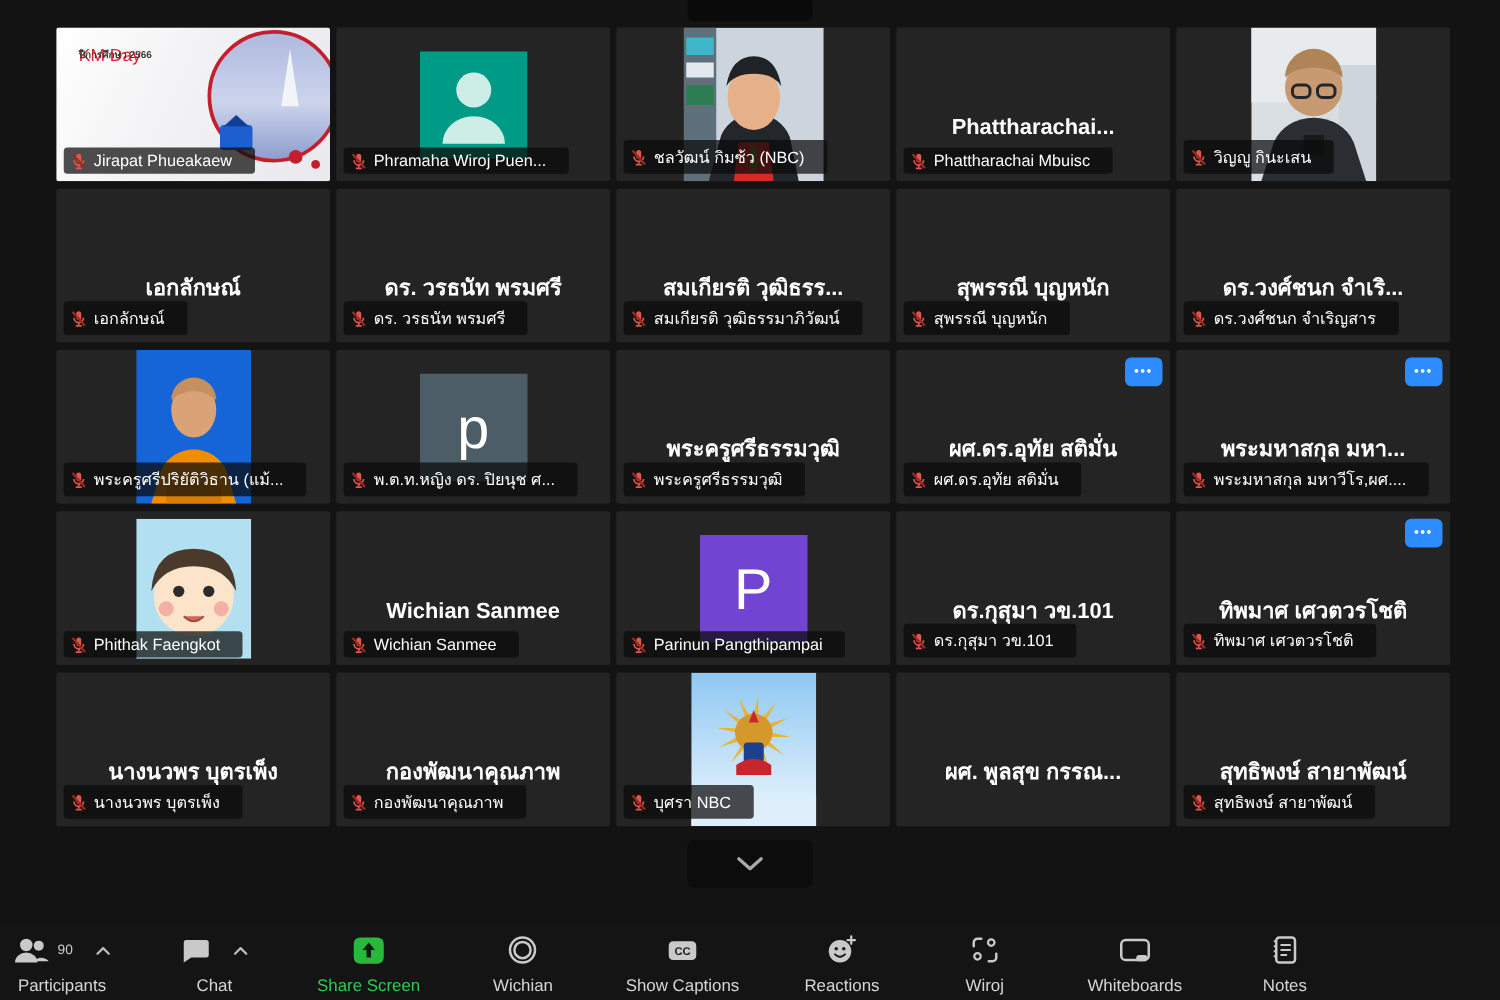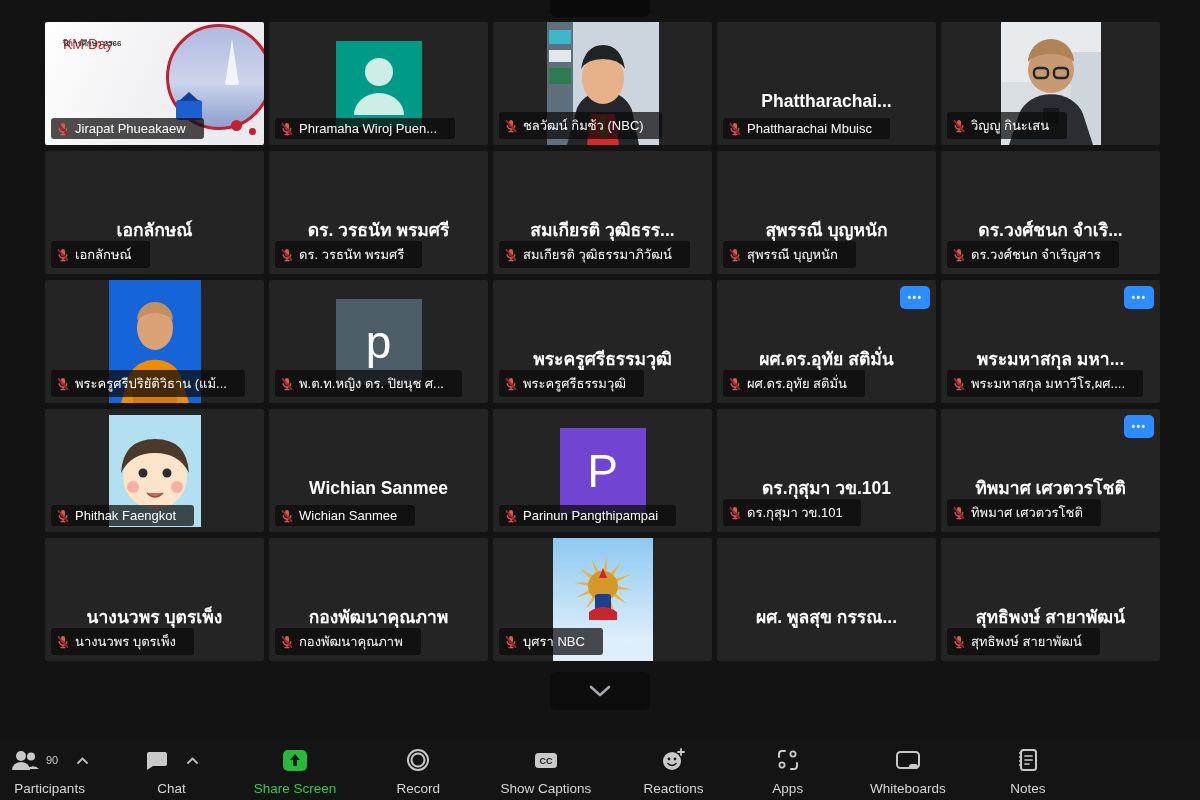--- a/index.html
+++ b/index.html
@@ -547,21 +547,21 @@
       </div>
       <div class="tb-label accent">Share Screen</div>
     </div>
     <div class="tb-item">
       <div class="tb-icon-row">
         <svg width="24" height="24" viewBox="0 0 24 24">
       <circle cx="12" cy="12" r="10" fill="none" stroke="#c9c9c9" stroke-width="2"></circle>
       <circle cx="12" cy="12" r="6.5" fill="none" stroke="#c9c9c9" stroke-width="2"></circle>
     </svg>
       </div>
-      <div class="tb-label">Record</div>
+      <div class="tb-label">Wichian</div>
     </div>
     <div class="tb-item">
       <div class="tb-icon-row">
         <svg width="26" height="24" viewBox="0 0 26 24">
       <rect x="2" y="5" width="22" height="15" rx="3.5" fill="#c9c9c9"></rect>
       <text x="13" y="16" font-size="9" font-weight="bold" fill="#1c1c1c" text-anchor="middle" font-family="Liberation Sans,sans-serif">CC</text>
     </svg>
       </div>
       <div class="tb-label">Show Captions</div>
     </div>
@@ -579,21 +579,21 @@
     </div>
     <div class="tb-item">
       <div class="tb-icon-row">
         <svg width="24" height="24" viewBox="0 0 24 24">
       <path d="M9,3 H6 a3,3 0 0 0 -3,3 v3" fill="none" stroke="#c9c9c9" stroke-width="2" stroke-linecap="round"></path>
       <path d="M15,21 h3 a3,3 0 0 0 3,-3 v-3" fill="none" stroke="#c9c9c9" stroke-width="2" stroke-linecap="round"></path>
       <circle cx="17" cy="6" r="2.6" fill="none" stroke="#c9c9c9" stroke-width="1.8"></circle>
       <circle cx="6" cy="17" r="2.6" fill="none" stroke="#c9c9c9" stroke-width="1.8"></circle>
     </svg>
       </div>
-      <div class="tb-label">Apps</div>
+      <div class="tb-label">Wiroj</div>
     </div>
     <div class="tb-item">
       <div class="tb-icon-row">
         <svg width="28" height="24" viewBox="0 0 28 24">
       <rect x="3" y="4" width="22" height="16" rx="3.5" fill="none" stroke="#c9c9c9" stroke-width="2"></rect>
       <rect x="15" y="16" width="9" height="5" rx="2.5" fill="#c9c9c9"></rect>
     </svg>
       </div>
       <div class="tb-label">Whiteboards</div>
     </div>

